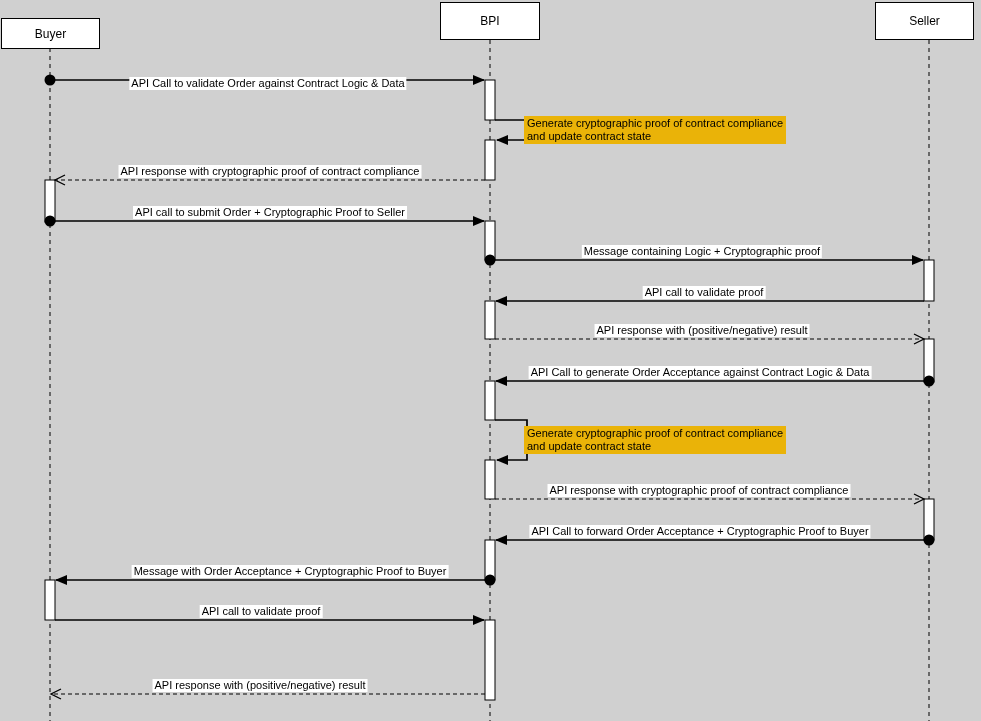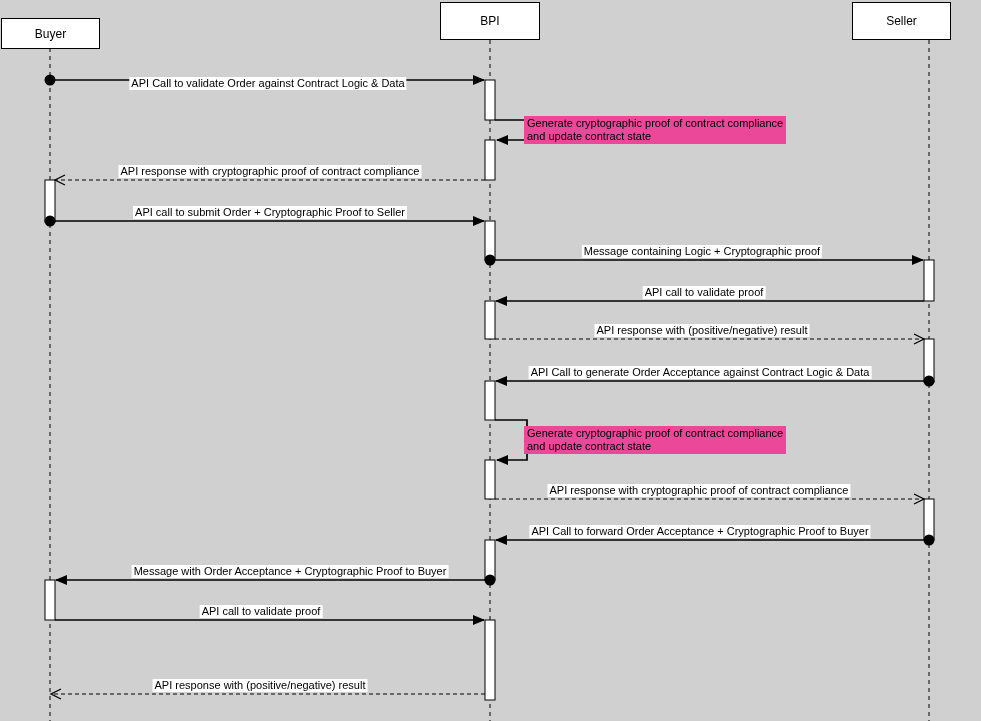--- a/index.html
+++ b/index.html
@@ -23,21 +23,21 @@
     display:flex;align-items:center;justify-content:center;
     font-size:12px;color:#000;box-sizing:border-box;
   }
   .labels-layer{position:absolute;left:0;top:0;width:100%;height:100%;pointer-events:none;}
   .msg-label{
     position:absolute;transform:translateX(-50%);
     white-space:nowrap;background:#fff;color:#000;
     font-size:11px;line-height:13px;padding:0 2px;
   }
   .self-label{
-    position:absolute;white-space:pre-line;background:#ec4899;color:#000;
+    position:absolute;white-space:pre-line;background:#eab308;color:#000;
     font-size:11px;line-height:13px;padding:1px 3px;
   }
 </style>
 </head>
 <body>
 
 <div class="canvas">
   <svg id="diag-svg" width="981" height="721" viewBox="0 0 981 721">
     <defs>
       <marker id="mSolid" markerWidth="14" markerHeight="12" refX="11" refY="5" orient="auto" markerUnits="userSpaceOnUse">
@@ -111,16 +111,16 @@
       <div class="self-label" style="left: 524px; top: 426px;">Generate cryptographic proof of contract compliance
 and update contract state</div>
     </div>
 
   <div class="head" style="left: 1px; top: 18px; width: 99px; height: 31px;">
     <span>Buyer</span>
   </div>
   <div class="head" style="left: 440px; top: 2px; width: 100px; height: 38px;">
     <span>BPI</span>
   </div>
-  <div class="head" style="left: 852px; top: 2px; width: 99px; height: 38px; align-items: center;">
+  <div class="head" style="left: 875px; top: 2px; width: 99px; height: 38px; align-items: center;">
     <span>Seller</span>
   </div>
 </div>
 
 </body></html>

